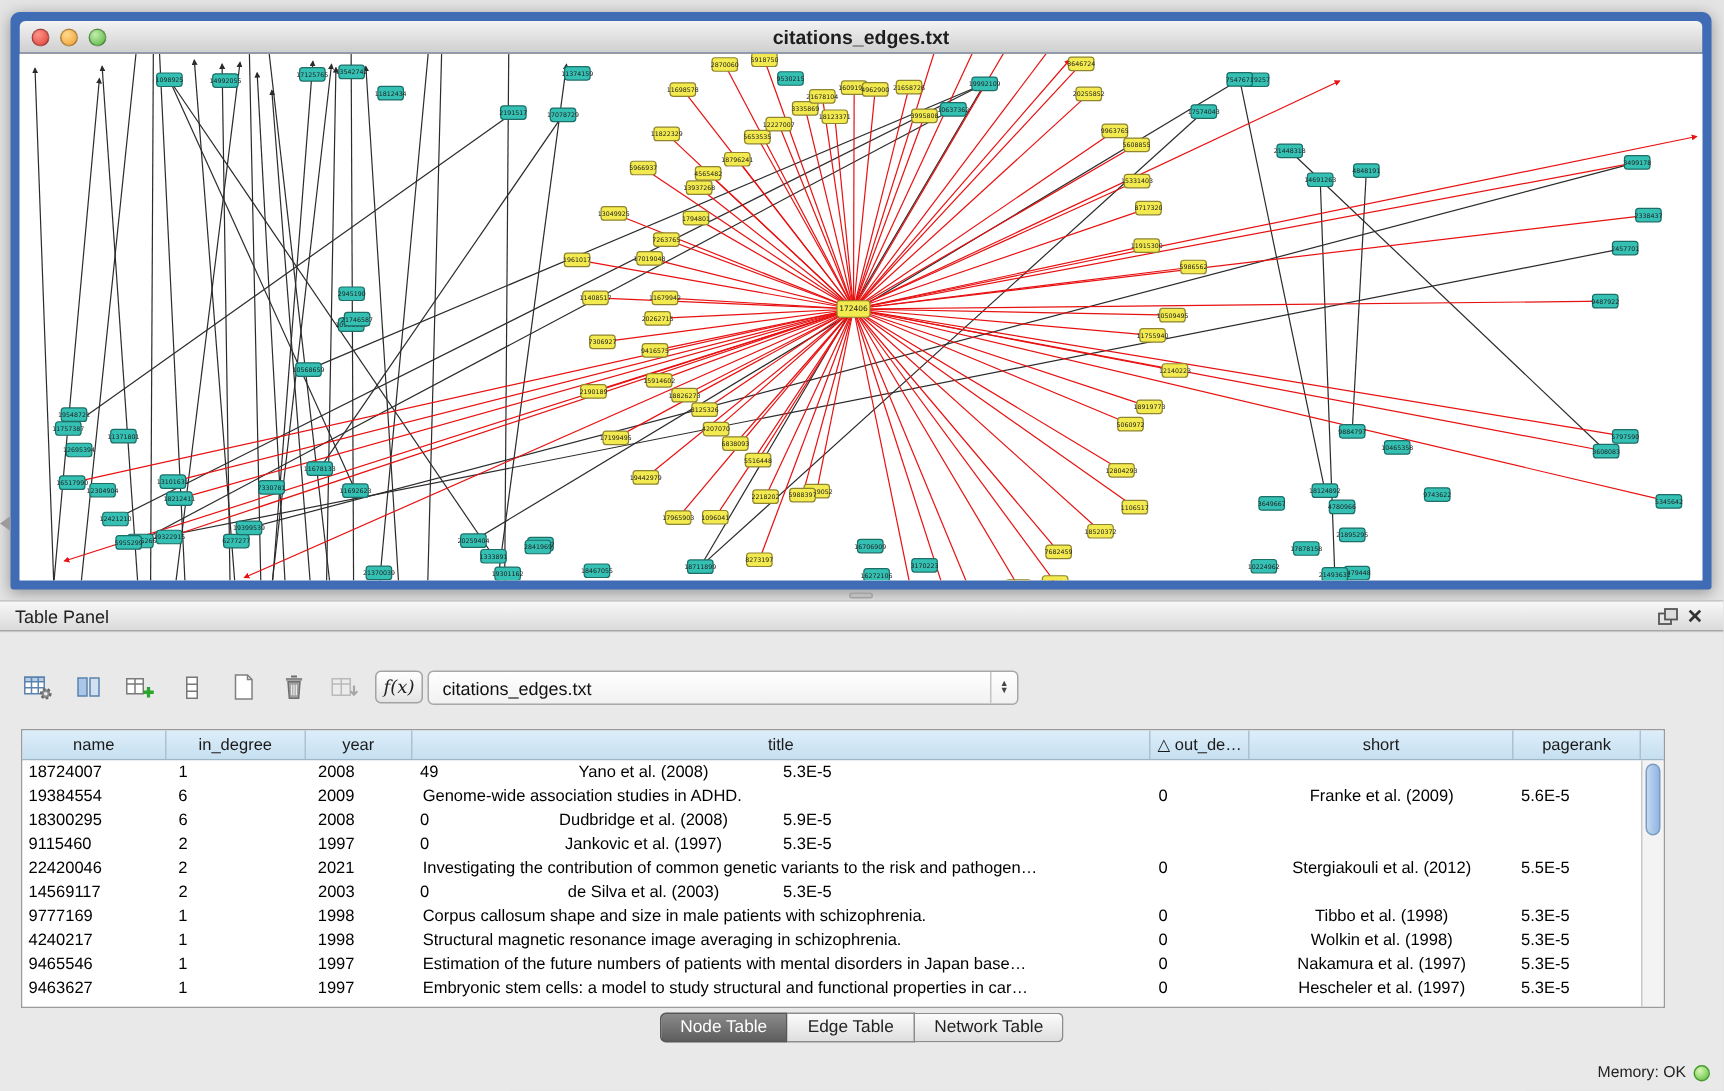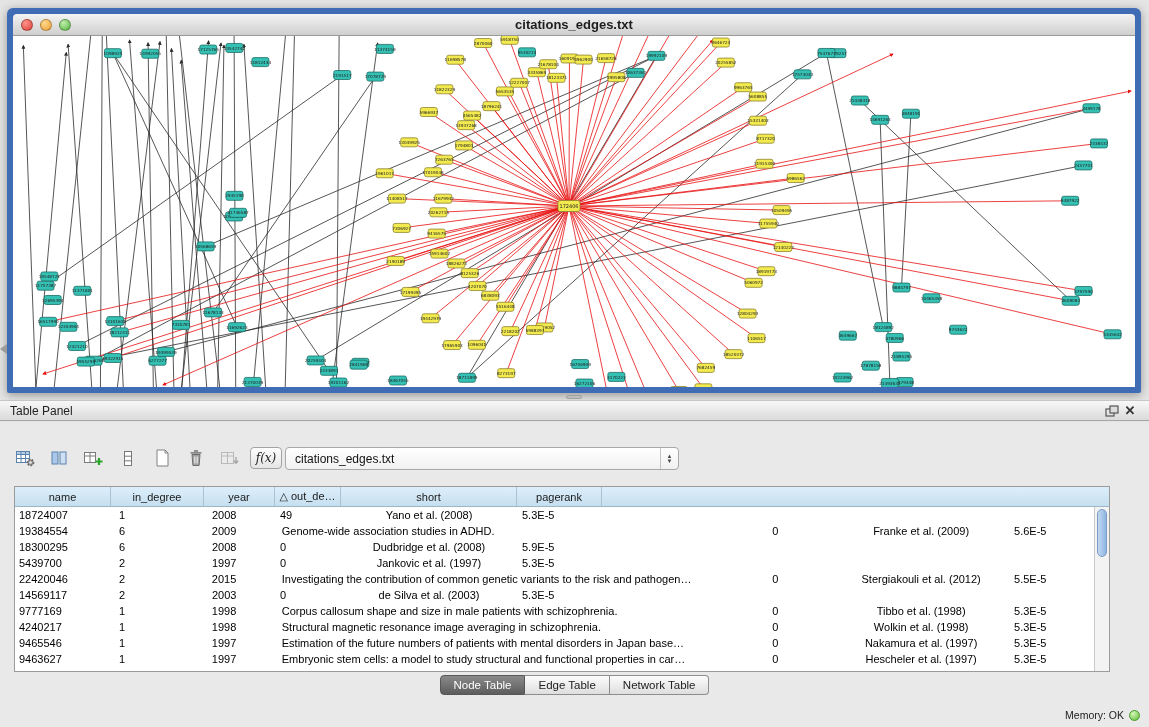--- a/index.html
+++ b/index.html
@@ -846,20 +846,21 @@
         <span>▲</span>
         <span>▼</span>
       </span>
   </div>
 
   <div class="table">
     <div class="thead" id="thead">
         <div class="th" style="width: 96px;">name</div>
         <div class="th" style="width: 93px;">in_degree</div>
         <div class="th" style="width: 71px;">year</div>
+        <div class="th" style="width: 493px;">title</div>
         <div class="th" style="width: 66px;">△ out_de…</div>
         <div class="th" style="width: 176px;">short</div>
         <div class="th" style="width: 85px;">pagerank</div>
         <div class="th corner" style="width: 15px;"></div>
       </div>
     <div class="tbody" id="tbody">
         <div class="row">
           <div class="cell pl4" style="width: 96px;">18724007</div>
           <div class="cell pl8" style="width: 93px;">1</div>
           <div class="cell pl8" style="width: 71px;">2008</div>
@@ -878,31 +879,31 @@
         </div>
         <div class="row">
           <div class="cell pl4" style="width: 96px;">18300295</div>
           <div class="cell pl8" style="width: 93px;">6</div>
           <div class="cell pl8" style="width: 71px;">2008</div>
           <div class="cell pl5" style="width: 66px;">0</div>
           <div class="cell ctr" style="width: 176px;">Dudbridge et al. (2008)</div>
           <div class="cell pl5" style="width: 85px;">5.9E-5</div>
         </div>
         <div class="row">
-          <div class="cell pl4" style="width: 96px;">5439700</div>
+          <div class="cell pl4" style="width: 96px;">9115460</div>
           <div class="cell pl8" style="width: 93px;">2</div>
           <div class="cell pl8" style="width: 71px;">1997</div>
           <div class="cell pl5" style="width: 66px;">0</div>
           <div class="cell ctr" style="width: 176px;">Jankovic et al. (1997)</div>
           <div class="cell pl5" style="width: 85px;">5.3E-5</div>
         </div>
         <div class="row">
           <div class="cell pl4" style="width: 96px;">22420046</div>
           <div class="cell pl8" style="width: 93px;">2</div>
-          <div class="cell pl8" style="width: 71px;">2015</div>
+          <div class="cell pl8" style="width: 71px;">2021</div>
           <div class="cell pl7" style="width: 493px;">Investigating the contribution of common genetic variants to the risk and pathogen…</div>
           <div class="cell pl5" style="width: 66px;">0</div>
           <div class="cell ctr" style="width: 176px;">Stergiakouli et al. (2012)</div>
           <div class="cell pl5" style="width: 85px;">5.5E-5</div>
         </div>
         <div class="row">
           <div class="cell pl4" style="width: 96px;">14569117</div>
           <div class="cell pl8" style="width: 93px;">2</div>
           <div class="cell pl8" style="width: 71px;">2003</div>
           <div class="cell pl5" style="width: 66px;">0</div>

